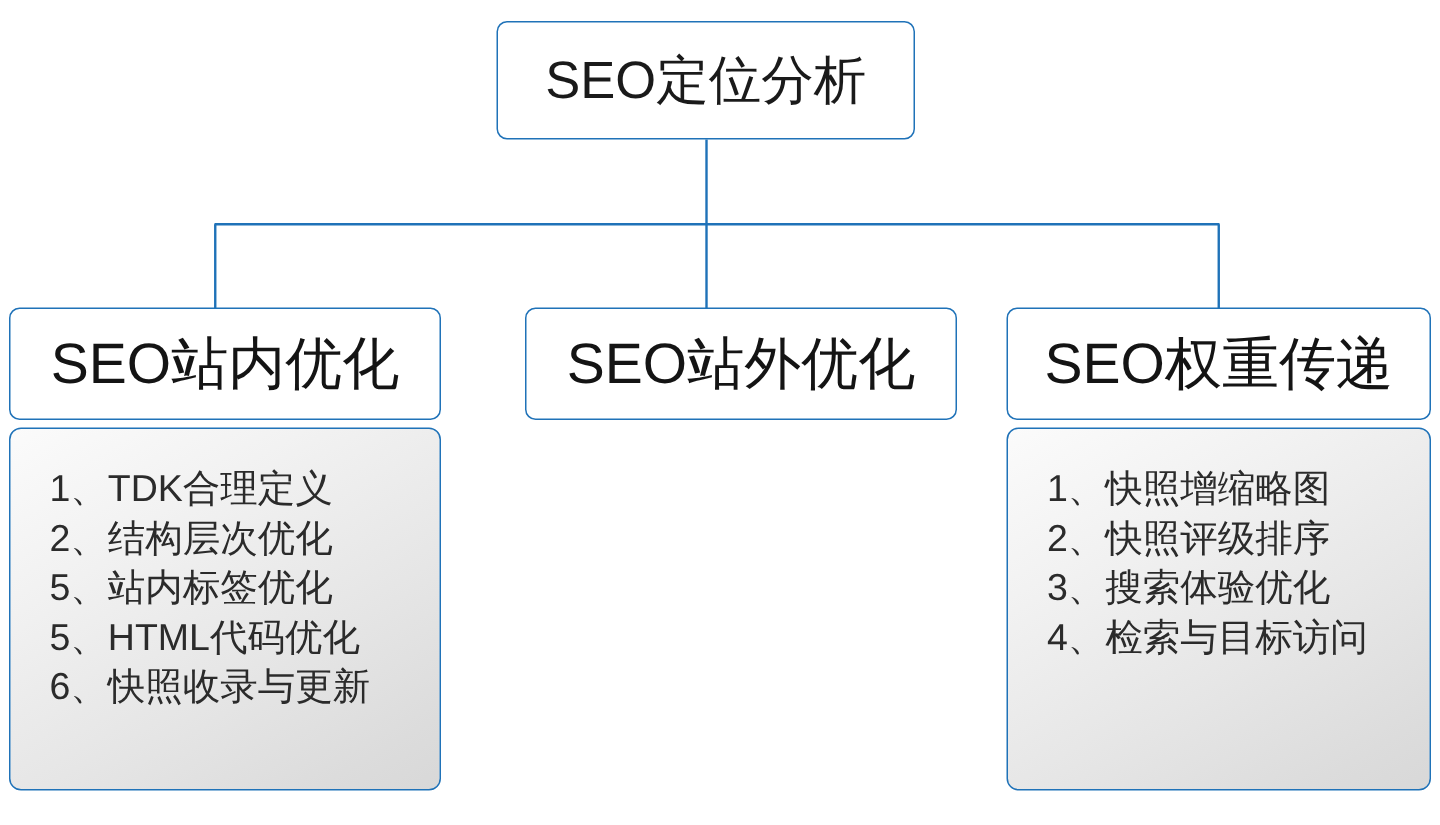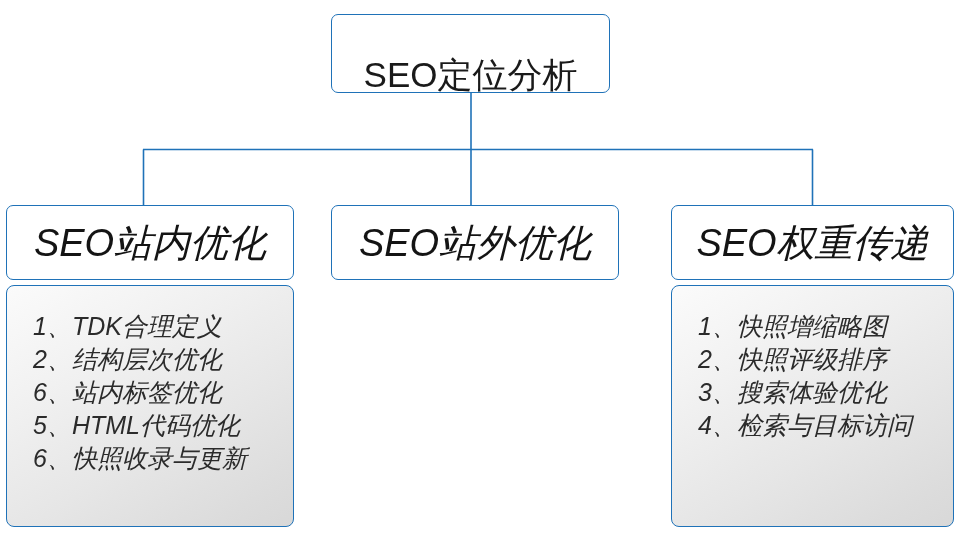--- a/index.html
+++ b/index.html
@@ -39,39 +39,38 @@
     left: 331px;
     top: 14px;
     width: 279px;
     height: 79px;
     box-sizing: border-box;
     background: #ffffff;
     border: 1px solid #1f72b8;
     border-radius: 7px;
     z-index: 2;
     display: flex;
-    align-items: flex-end;
+    align-items: center;
     justify-content: center;
   }
   .root-title {
     font-size: 35px;
     color: #1a1a1a;
     letter-spacing: 0px;
     line-height: 1;
     white-space: nowrap;
   }
 
   
   .column {
     position: absolute;
     z-index: 2;
-    font-style: italic;
   }
   .col-1 { left: 6px;   top: 205px; width: 288px; }
-  .col-2 { left: 331px; top: 205px; width: 288px; }
+  .col-2 { left: 350px; top: 205px; width: 288px; }
   .col-3 { left: 671px; top: 205px; width: 283px; }
 
   .head-box {
     box-sizing: border-box;
     width: 100%;
     height: 75px;
     background: #ffffff;
     border: 1px solid #1f72b8;
     border-radius: 7px;
     display: flex;
@@ -129,21 +128,21 @@
     <span class="root-title">SEO定位分析</span>
   </div>
 
   <div class="column col-1">
     <div class="head-box">
       <span class="head-title">SEO站内优化</span>
     </div>
     <div class="list-box">
       <div class="list-item">1、TDK合理定义</div>
       <div class="list-item">2、结构层次优化</div>
-      <div class="list-item">6、站内标签优化</div>
+      <div class="list-item">5、站内标签优化</div>
       <div class="list-item">5、HTML代码优化</div>
       <div class="list-item">6、快照收录与更新</div>
     </div>
   </div>
 
   <div class="column col-2">
     <div class="head-box">
       <span class="head-title">SEO站外优化</span>
     </div>
   </div>

